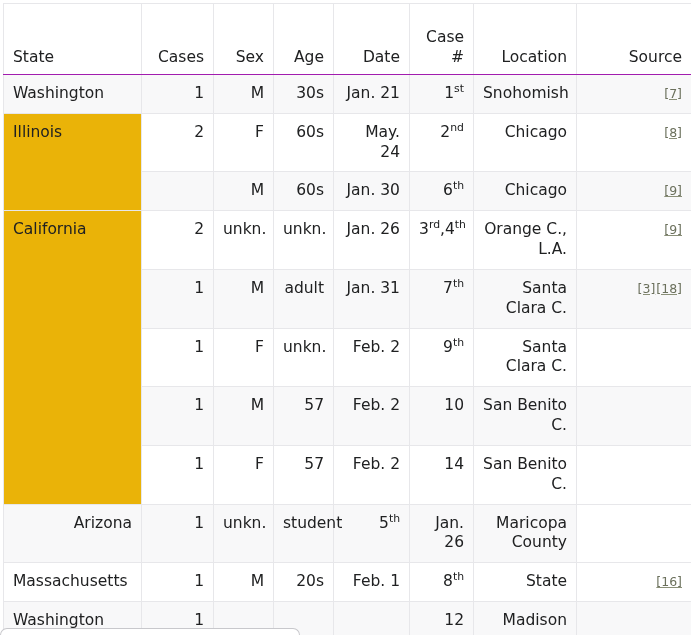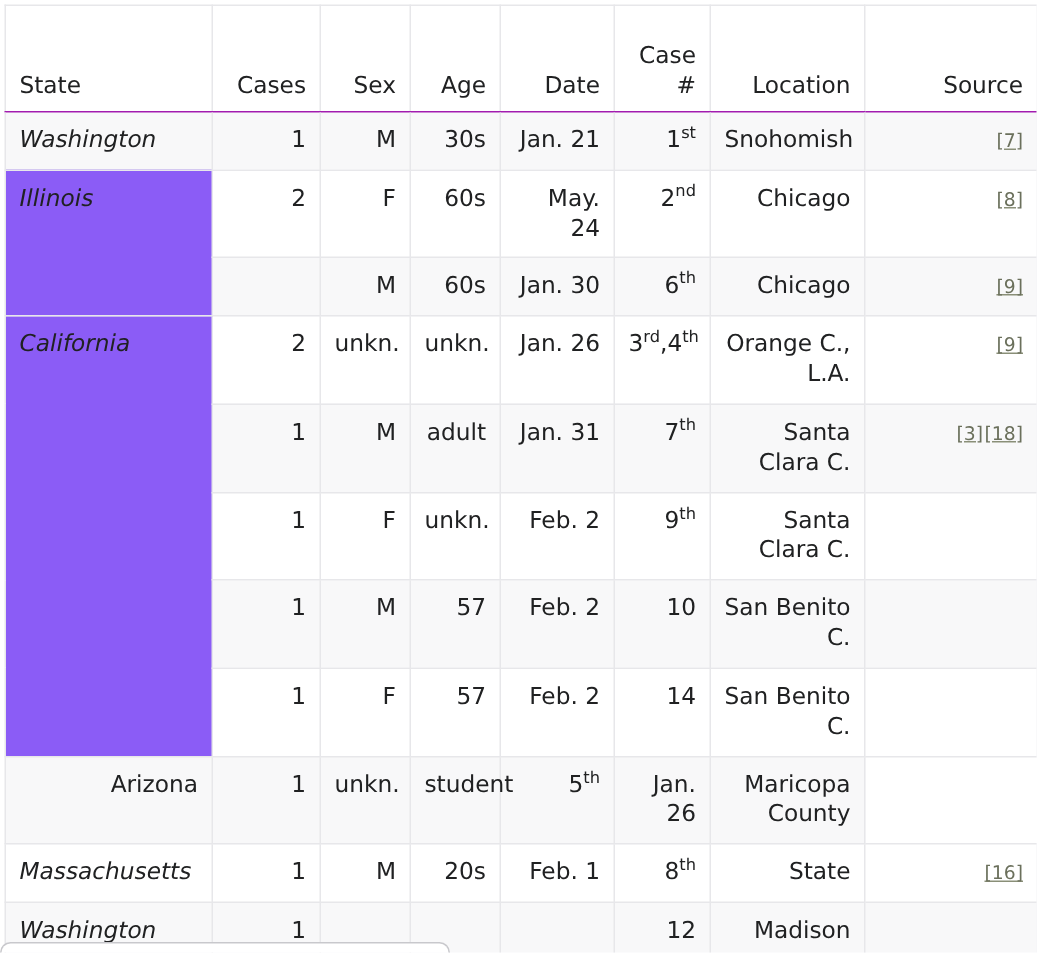--- a/index.html
+++ b/index.html
@@ -62,29 +62,28 @@
   }
 
   table.cases tbody td {
     text-align: right;
     vertical-align: top;
     padding-top: 9px;
     padding-bottom: 9px;
   }
   table.cases tbody td.state-cell {
     text-align: left;
-    font-style: italic;
   }
 
   
   tr.stripe > td { background: #f8f8f9; }
   tr.plain  > td { background: #ffffff; }
 
   td.state-cell.span-cell {
-    background: #8b5cf6;
+    background: #eab308;
   }
 
   .ord {
     font-size: 0.7em;
     vertical-align: super;
     line-height: 0;
   }
 
   .cite {
     color: #6b705c;

